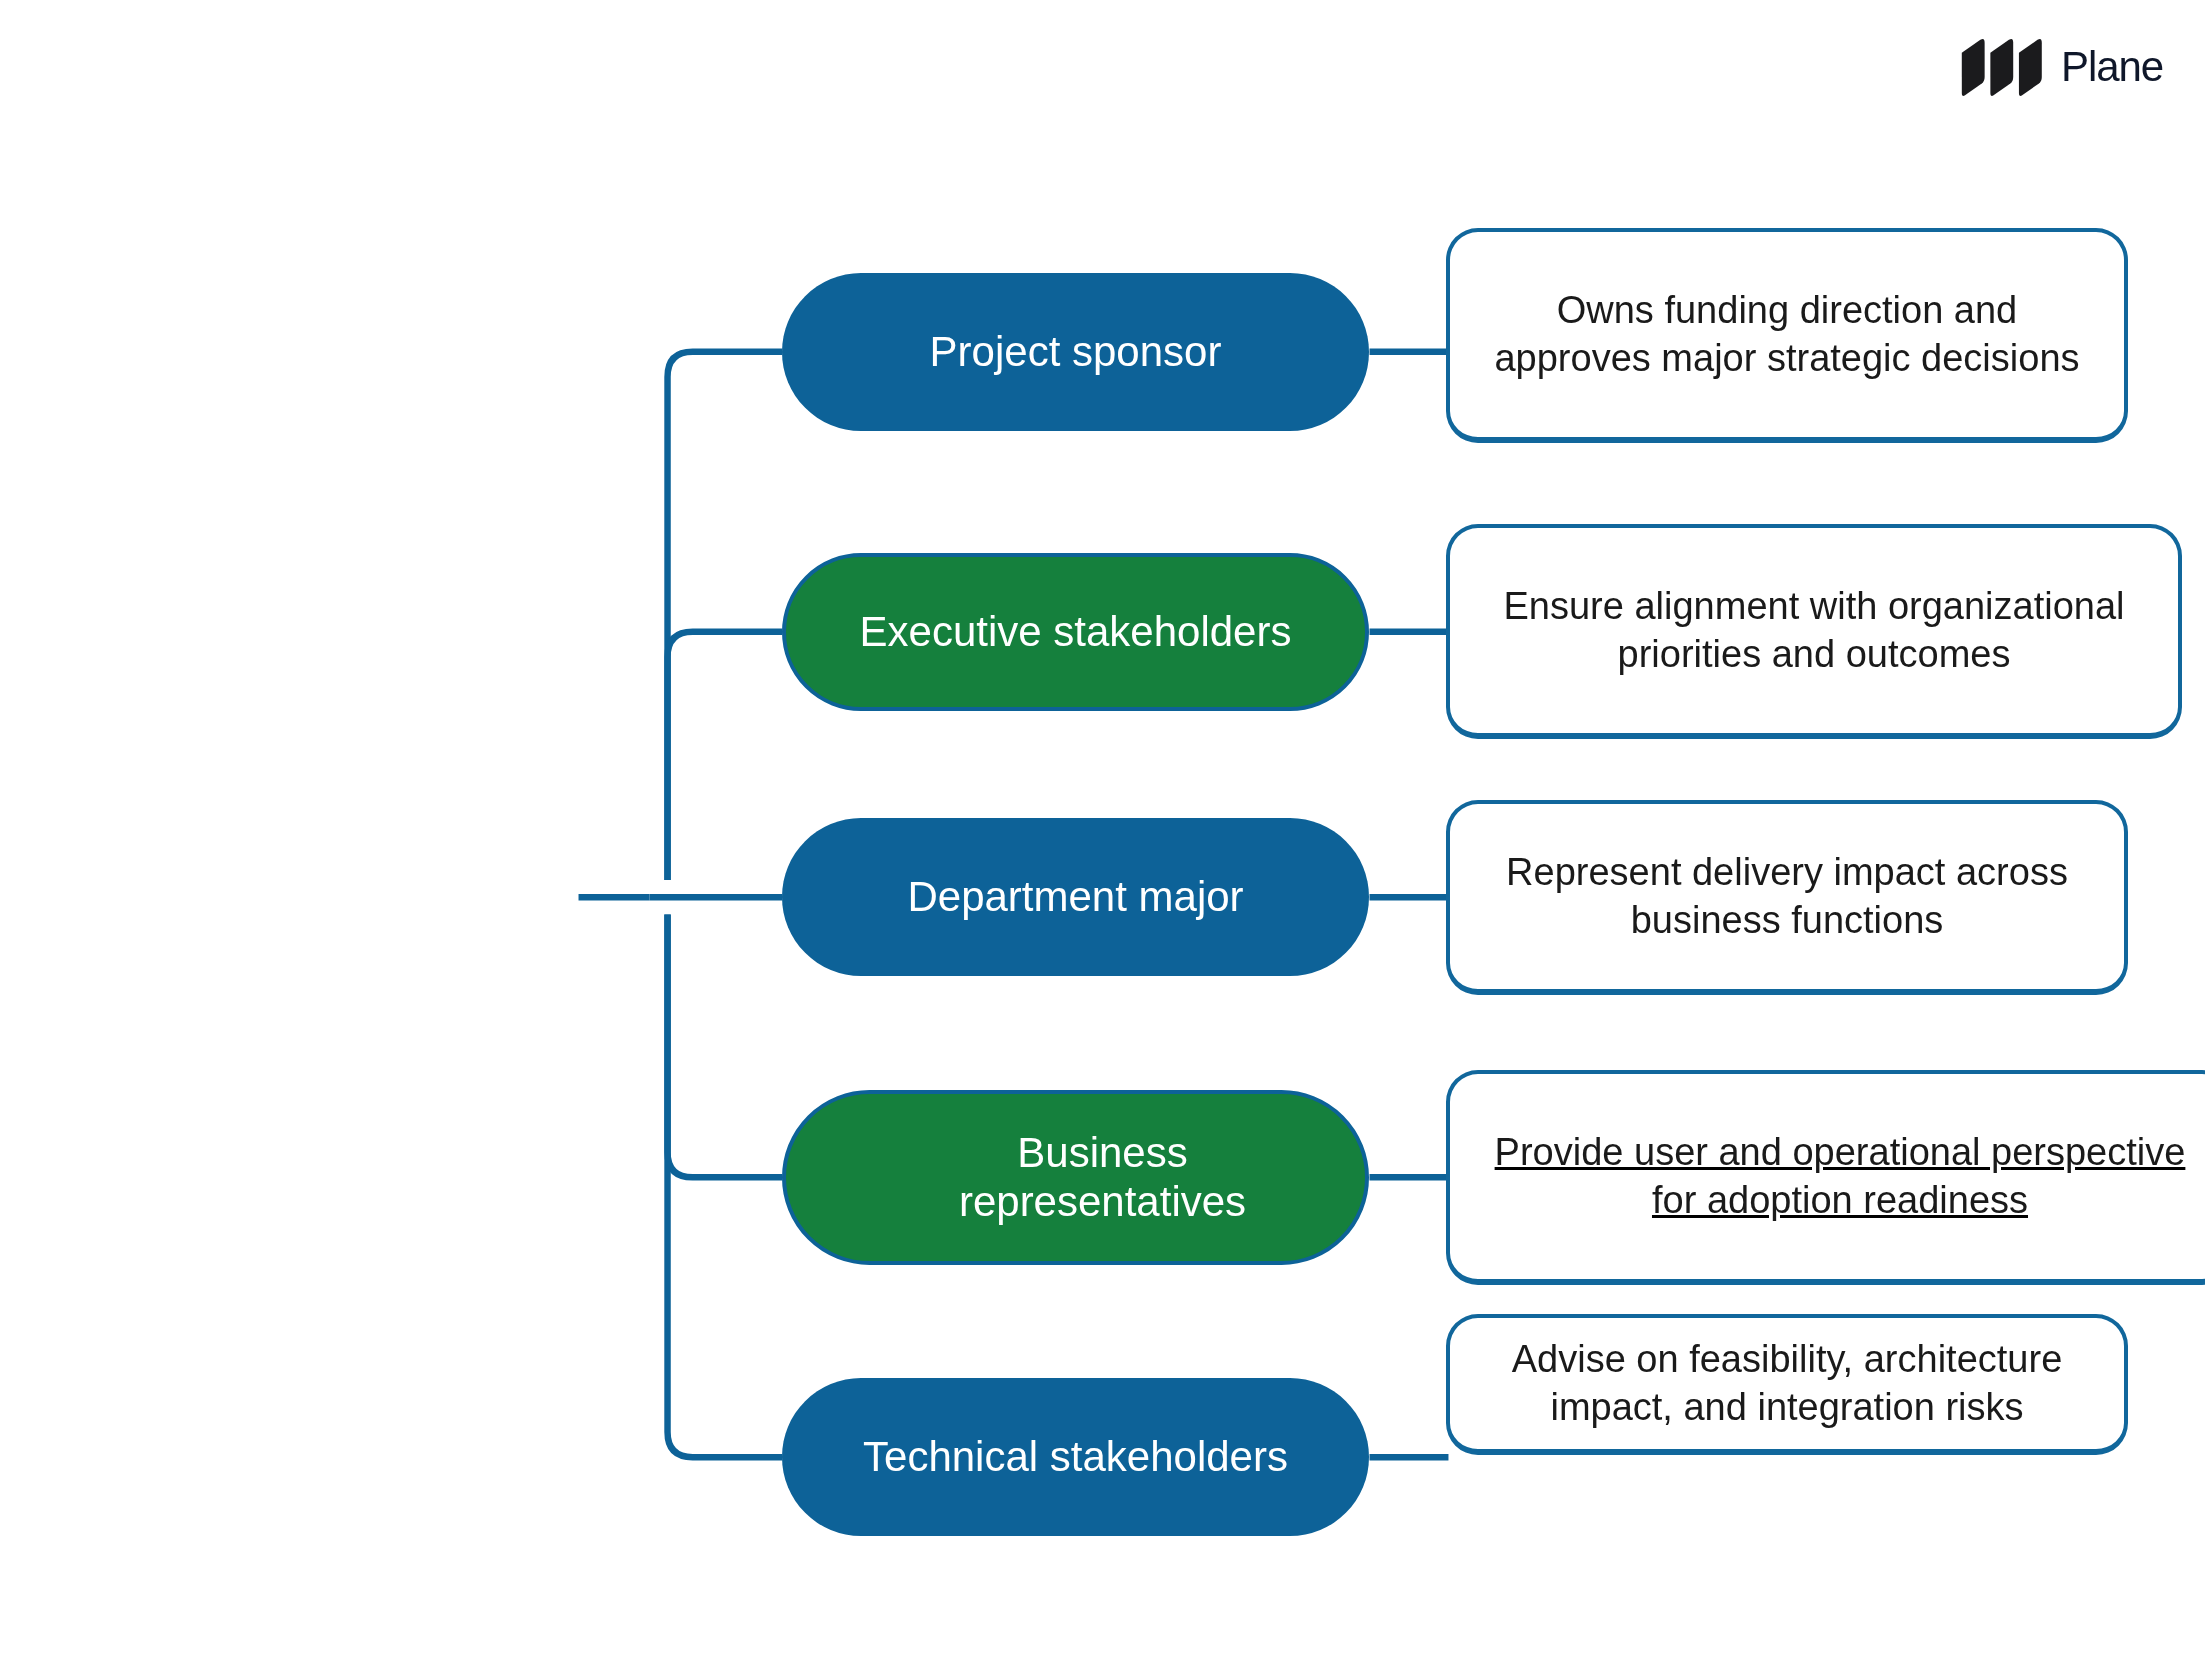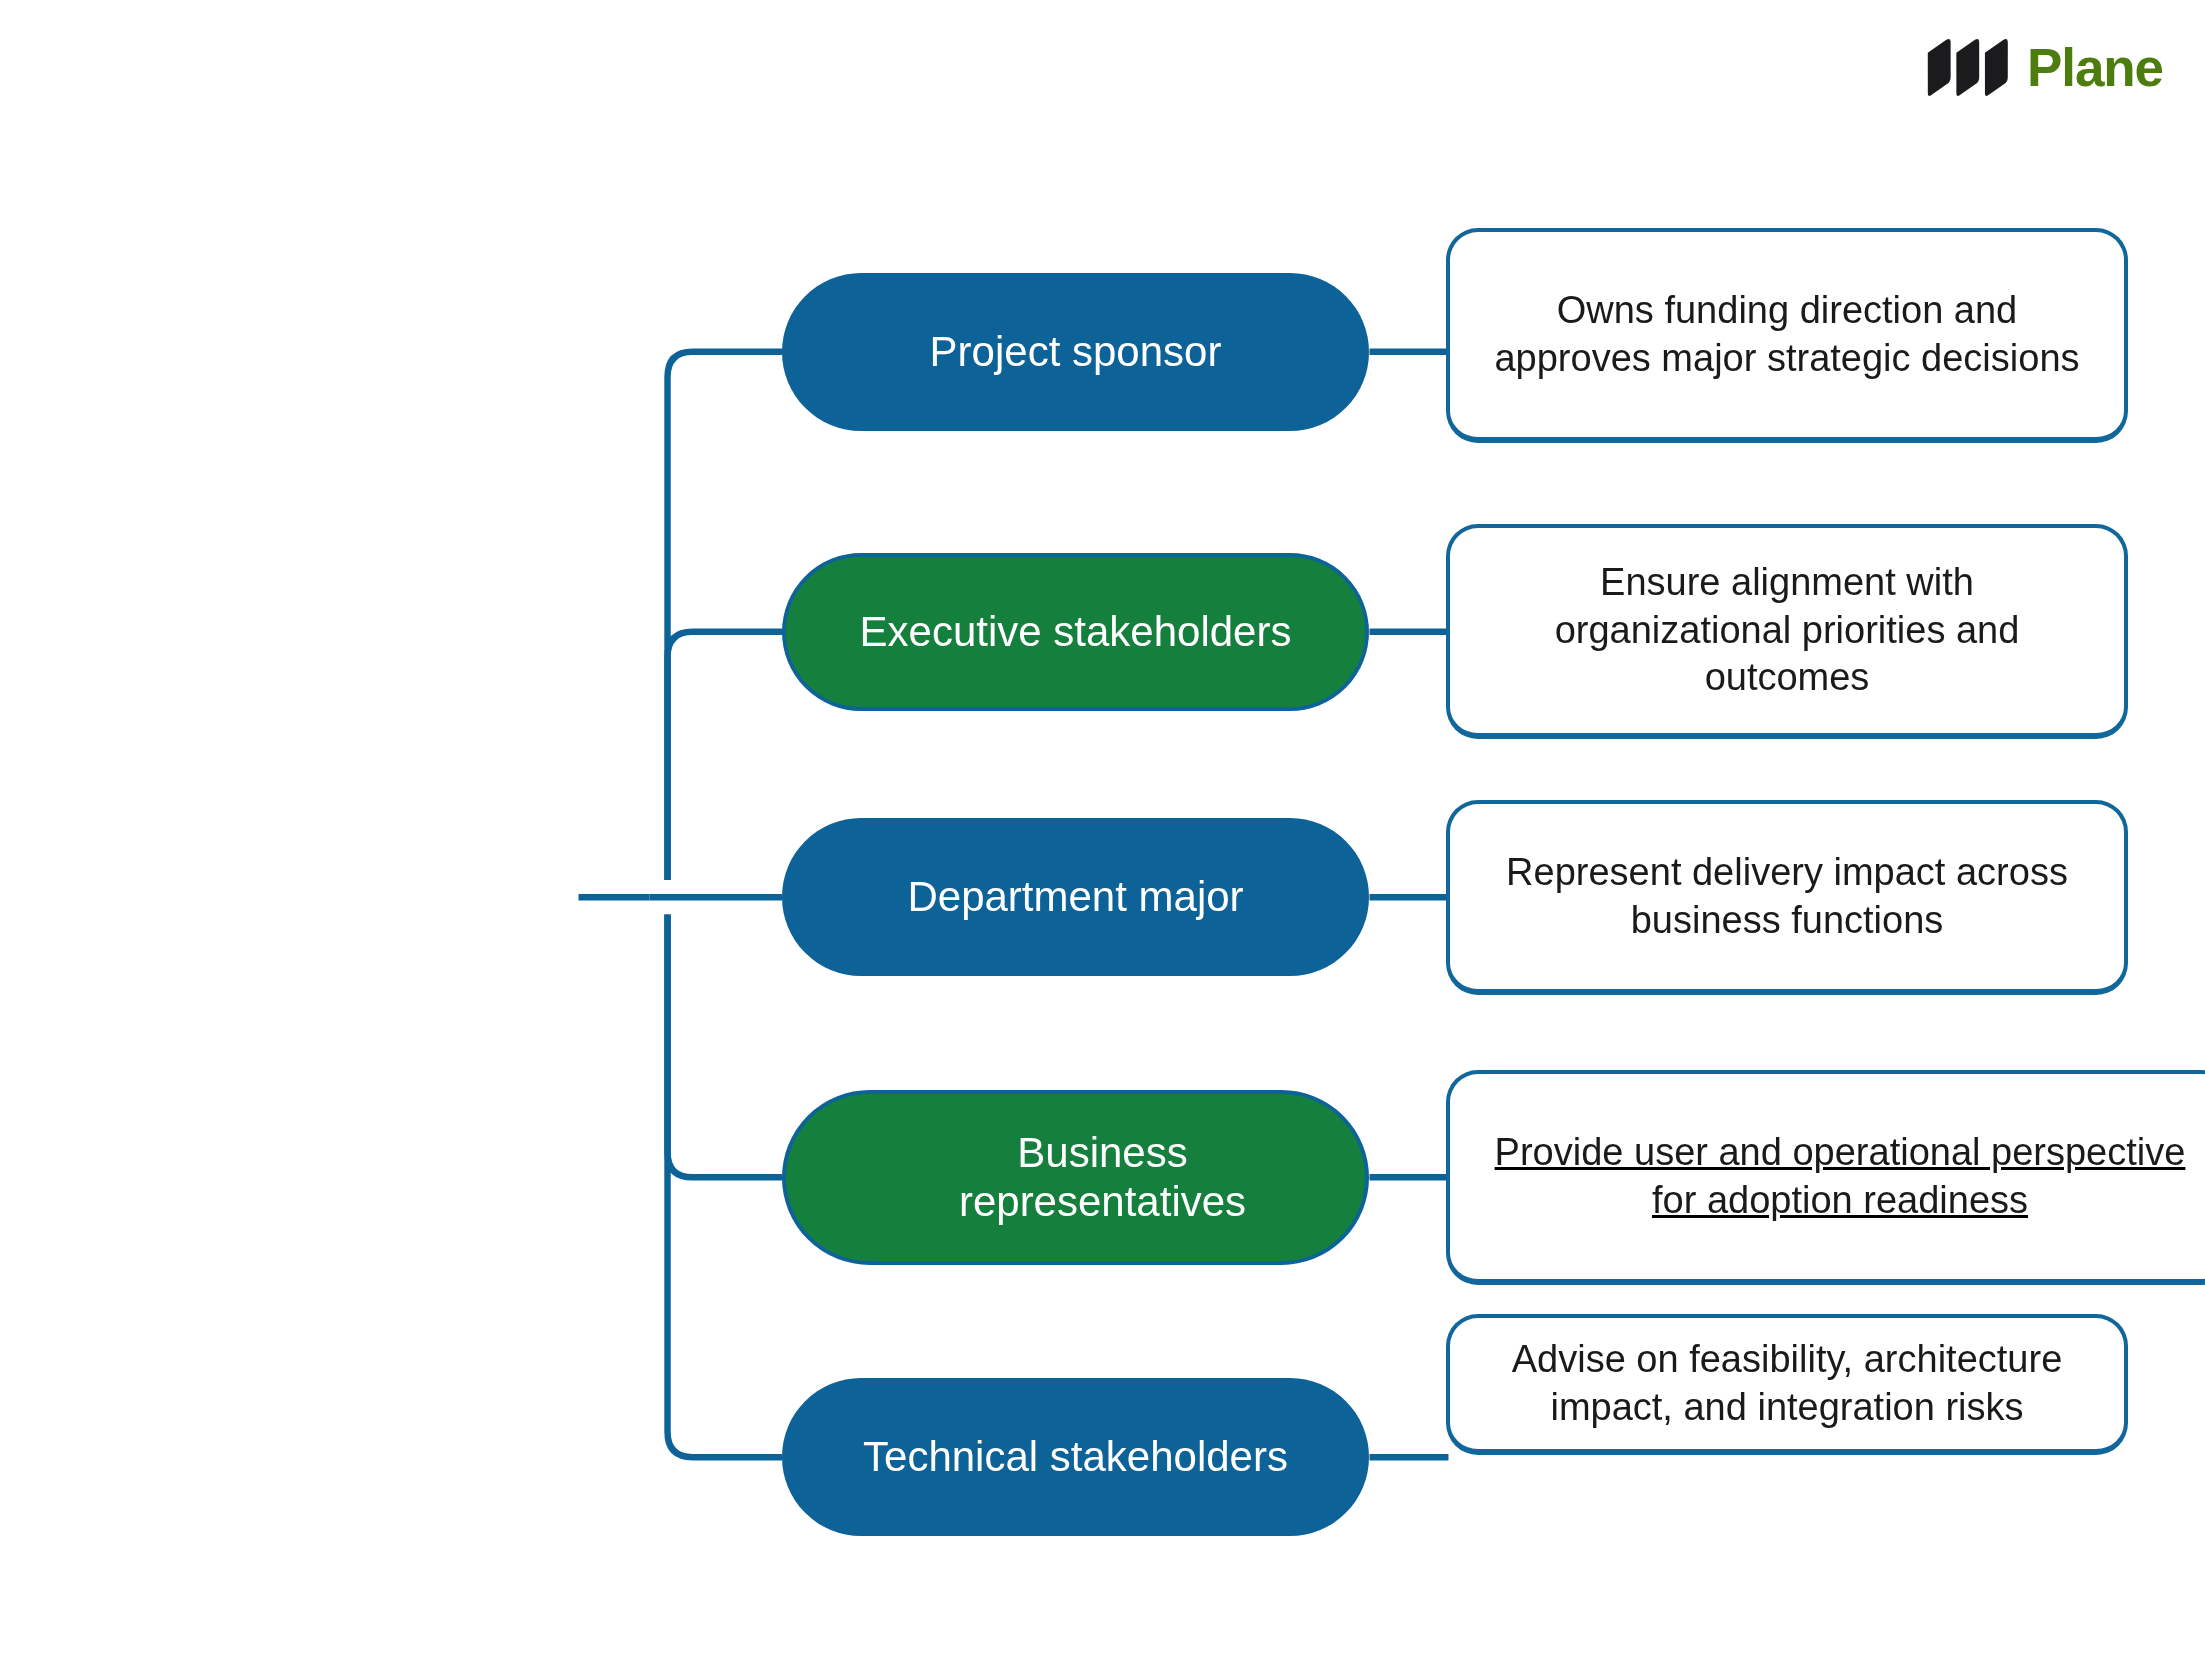--- a/index.html
+++ b/index.html
@@ -20,24 +20,24 @@
   #brand {
     position: absolute;
     top: 37px;
     right: 42px;
     display: flex;
     align-items: center;
     gap: 16px;
   }
   #brand-mark { display: block; }
   #brand-name {
-    font-size: 53px;
-    font-weight: 700;
+    font-size: 42px;
+    font-weight: 400;
     letter-spacing: -1.1px;
-    color: #4d7c0f;
+    color: #0f172a;
     line-height: 1;
   }
 
   
   #diagram {
     position: absolute;
     inset: 0;
   }
   #connectors {
     position: absolute;
@@ -177,21 +177,21 @@
     </div>
     <div class="card" style="top:228px;height:215px;width:682px;">
       <span class="card-text">Owns funding direction and approves major strategic decisions</span>
     </div>
   </div>
 
   <div class="row">
     <div class="pill light" style="top:553px;height:158px;">
       <span class="pill-label">Executive stakeholders</span>
     </div>
-    <div class="card" style="top:524px;height:215px;width:682px;">
+    <div class="card" style="top:524px;height:215px;width:736px;">
       <span class="card-text">Ensure alignment with organizational priorities and outcomes</span>
     </div>
   </div>
 
   <div class="row">
     <div class="pill dark" style="top:818px;height:158px;">
       <span class="pill-label">Department major</span>
     </div>
     <div class="card" style="top:800px;height:195px;width:682px;">
       <span class="card-text">Represent delivery impact across business functions</span>

